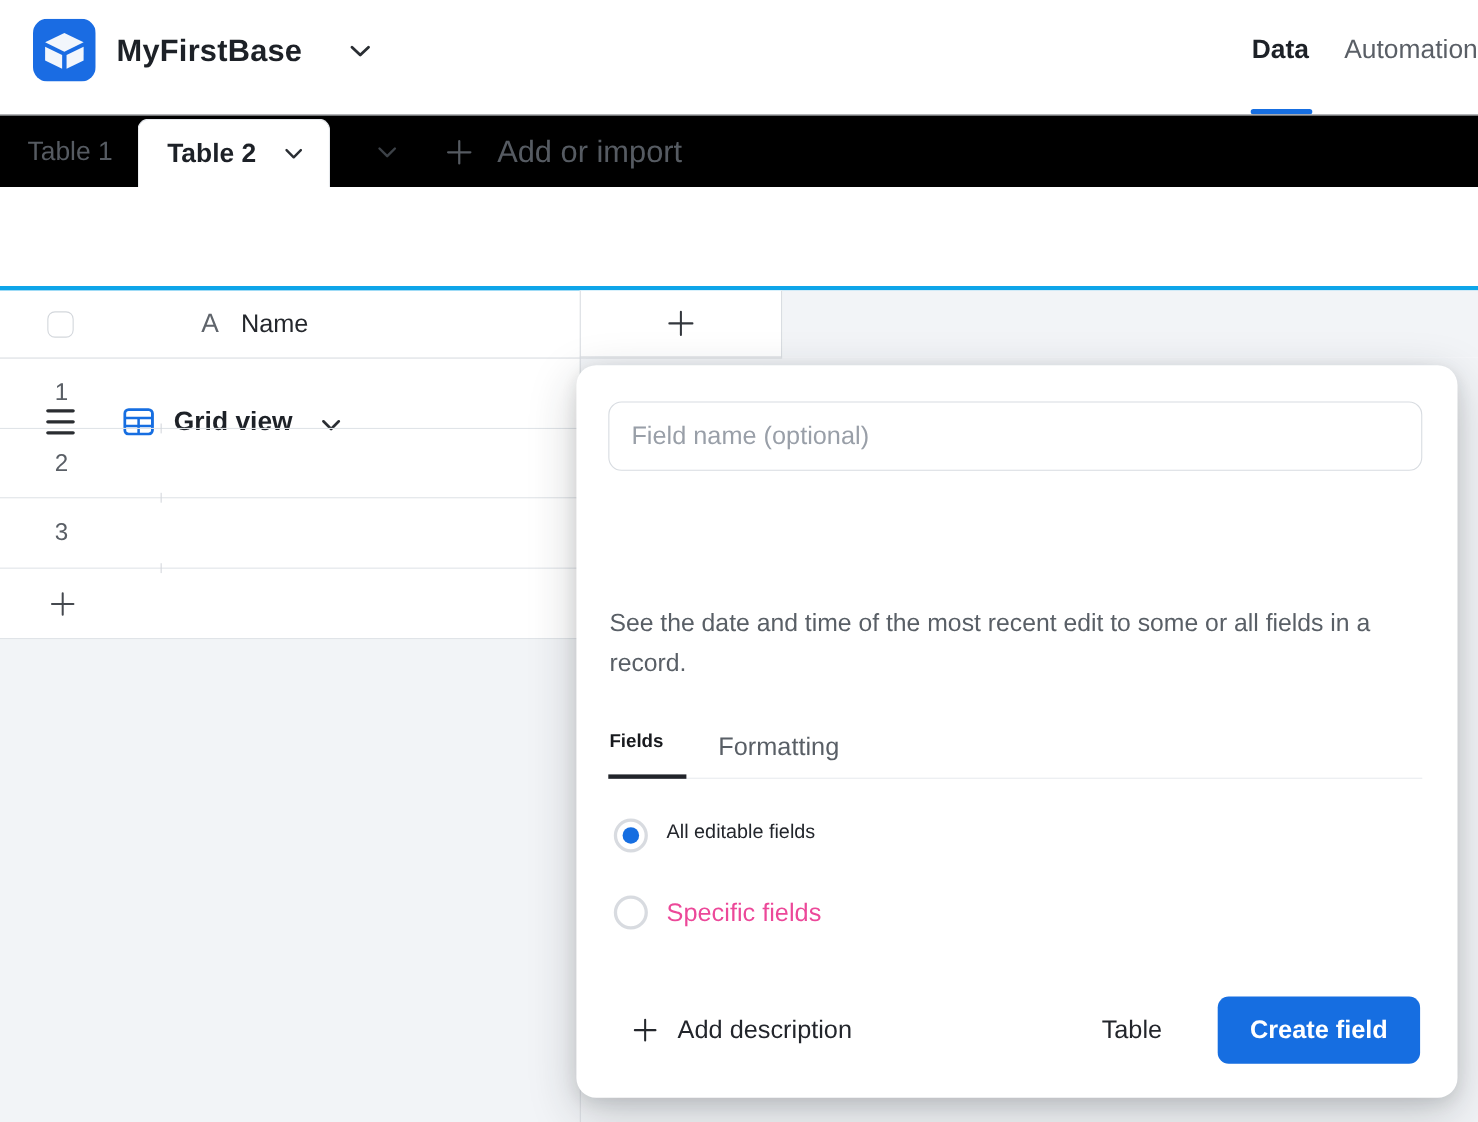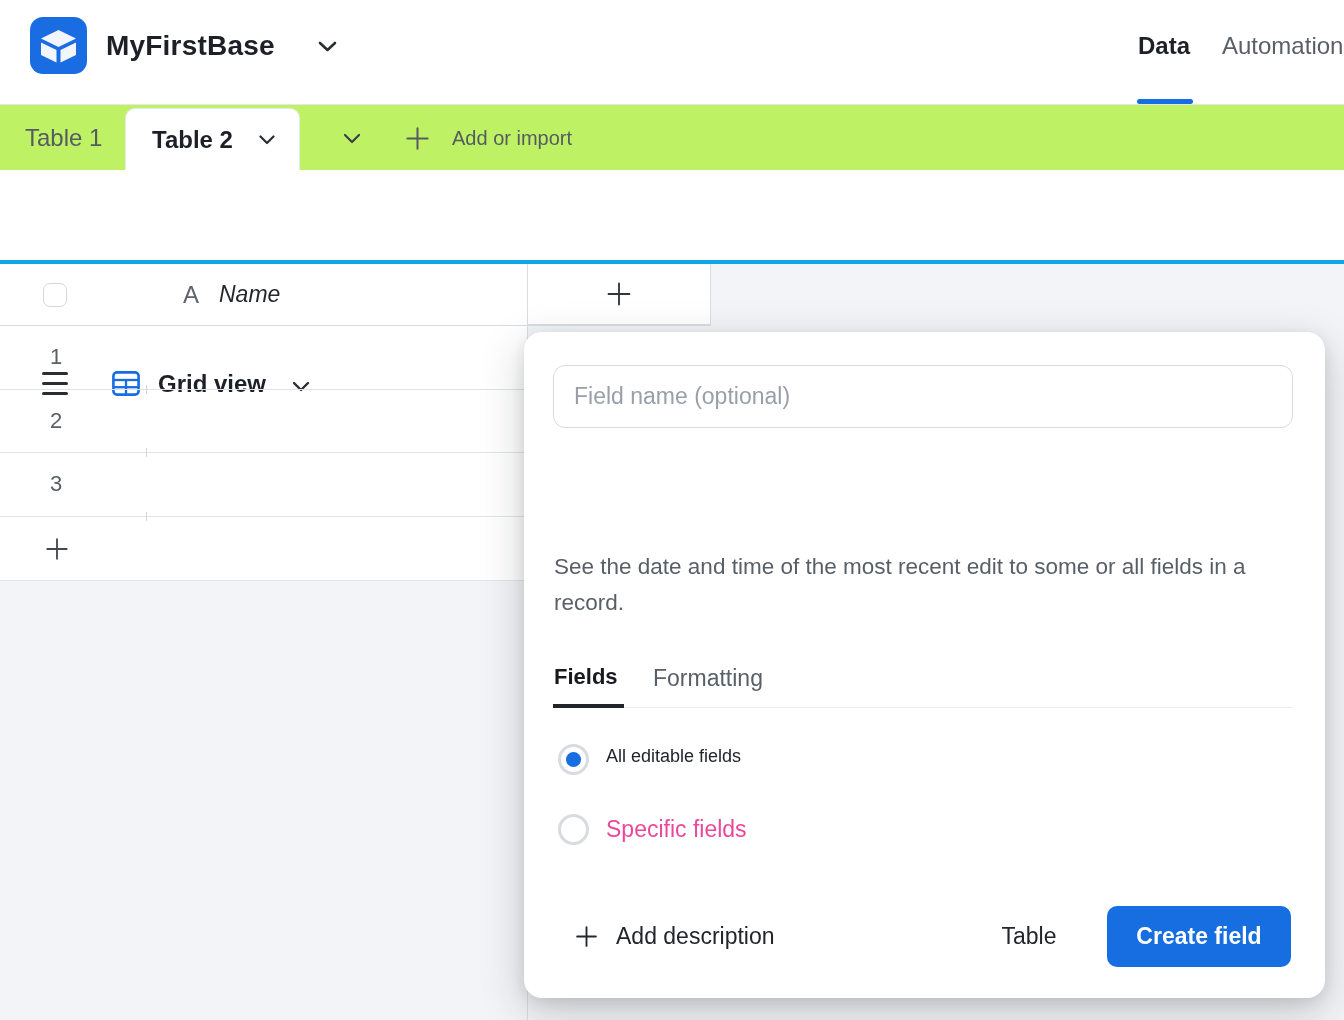--- a/index.html
+++ b/index.html
@@ -11,29 +11,29 @@
   
   #topbar{left:0;top:0;width:1344px;height:104px;background:#fff;}
   #logo{left:30px;top:17px;width:57px;height:57px;}
   #base-title{left:106px;top:0;height:92px;font-size:28px;font-weight:700;letter-spacing:.2px;}
   #base-chevron{left:318px;top:0;height:92px;color:#2a2e33;}
   #nav-data{left:1138px;top:0;height:92px;font-size:24px;font-weight:700;}
   #nav-data-underline{left:1137px;top:99px;width:56px;height:5px;border-radius:3px;background:#166ee1;}
   #nav-automations{left:1222px;top:0;height:92px;font-size:24px;color:#5a5f66;white-space:nowrap;}
 
   
-  #tabstrip{left:0;top:104px;width:1344px;height:66px;background:#bef264;border-top:1px solid #e4e7eb;box-sizing:border-box;}
+  #tabstrip{left:0;top:104px;width:1344px;height:66px;background:#000000;border-top:1px solid #e4e7eb;box-sizing:border-box;}
   #tab-table1{left:0;top:0;height:66px;padding:0 25px;font-size:24px;color:#565b62;}
   #tab-table2{left:125px;top:3px;width:175px;height:63px;background:#fff;border:1px solid #e6e9ed;border-bottom:none;
               border-radius:10px 10px 0 0;box-sizing:border-box;padding-left:26px;gap:26px;}
   #tab-table2 .lbl{font-size:24px;font-weight:700;color:#1d2127;}
   #tab-table2 svg{color:#2a2e33;}
   #tab-expand{left:324px;top:0;height:66px;width:56px;justify-content:center;color:#3c4147;}
   #add-import-plus{left:404px;top:0;height:66px;color:#565b62;}
-  #add-import-label{left:452px;top:0;height:66px;font-size:20px;color:#565b62;}
+  #add-import-label{left:452px;top:0;height:66px;font-size:28px;color:#565b62;}
 
   
   #toolbar{left:0;top:170px;width:1344px;height:94px;background:#fff;border-bottom:4px solid #0ea5e9;box-sizing:border-box;}
   #hamburger{left:42px;top:202px;width:26px;height:24px;}
   #hamburger div{position:absolute;left:0;width:26px;height:3px;border-radius:2px;background:#2a2d31;}
   #viewicon{left:112px;top:201px;}
   #viewname{left:158px;top:170px;height:88px;font-size:24px;font-weight:700;}
   #view-chevron{left:292px;top:170px;height:92px;color:#2a2e33;}
 
   
@@ -42,38 +42,38 @@
   #gray-topright{left:710px;top:0;width:634px;height:61px;}
   #gray-main{left:527px;top:61px;width:817px;height:695px;}
   #gray-bottomleft{left:0;top:316px;width:527px;height:440px;}
   #hdr-border{left:0;top:61px;width:711px;height:1px;background:#d9dde2;}
   #vline-name{left:527px;top:0;width:1px;height:756px;background:#d9dde2;}
   #vline-plus{left:710px;top:0;width:1px;height:61px;background:#d9dde2;}
   .rowline{left:0;width:527px;height:1px;background:#e0e4e8;}
   .rowtick{left:146px;width:1px;height:9px;background:#d4d8dd;}
   #checkbox-all{left:43px;top:19px;width:24px;height:24px;border:1.5px solid #d3d7dc;border-radius:7px;background:#fff;box-sizing:border-box;}
   #name-type-icon{left:183px;top:0;height:61px;font-size:24px;color:#5f646b;}
-  #name-header{left:219px;top:0;height:61px;font-size:23px;font-weight:500;color:#24272c;font-style:italic;}
+  #name-header{left:219px;top:0;height:61px;font-size:23px;font-weight:500;color:#24272c;}
   #plus-col{left:527px;top:0;width:184px;height:61px;justify-content:center;color:#33373d;background:#fff;border-bottom:1px solid #d9dde2;box-sizing:border-box;}
   .rownum{width:40px;left:36px;justify-content:center;font-size:22px;color:#5a5f66;}
   #addrow{left:40px;top:268px;width:34px;height:34px;justify-content:center;color:#45494f;}
 
   
   #popup{left:524px;top:332px;width:801px;height:666px;background:#fff;border-radius:18px;z-index:10;
          box-shadow:0 4px 14px rgba(31,35,41,.10),0 14px 44px rgba(31,35,41,.22);}
   #field-name-input{left:29px;top:33px;width:740px;height:63px;border:1.5px solid #d8dce1;border-radius:12px;
          box-sizing:border-box;padding:0 20px;font-size:23px;font-family:"Liberation Sans",sans-serif;color:#1d2127;outline:none;}
   #field-name-input::placeholder{color:#999fa8;}
   #type-select{left:29px;top:128px;width:740px;height:63px;border:1.5px solid #d8dce1;border-radius:12px;
          box-sizing:border-box;background:#fff;}
   #type-icon{margin-left:23px;}
   #type-label{margin-left:17px;font-size:23px;color:#22252b;}
   #type-chevron{position:absolute;right:33px;top:26px;color:#3c4147;}
   #type-desc{left:30px;top:217px;width:705px;font-size:22.5px;line-height:36px;color:#595f66;}
-  #tab-fields{left:30px;top:332px;font-size:22px;font-weight:700;color:#17191d;}
+  #tab-fields{left:30px;top:332px;font-size:17px;font-weight:700;color:#17191d;}
   #tab-formatting{left:129px;top:333px;font-size:23px;color:#595f66;}
   #tabline{left:29px;top:375px;width:740px;height:1px;background:#e9ebef;}
   #tabline-active{left:29px;top:372px;width:71px;height:4px;background:#21242a;}
   .radio-outer{width:31px;height:31px;border:3px solid #d8dbe0;border-radius:50%;box-sizing:border-box;
          display:flex;align-items:center;justify-content:center;background:#fff;}
   .radio-dot{width:15px;height:15px;border-radius:50%;background:#166ee1;}
   #radio1{left:34px;top:412px;}
   #radio1-label{left:82px;top:414px;font-size:18px;color:#22252b;}
   #radio2{left:34px;top:482px;}
   #radio2-label{left:82px;top:484px;font-size:23px;color:#ec4899;}

